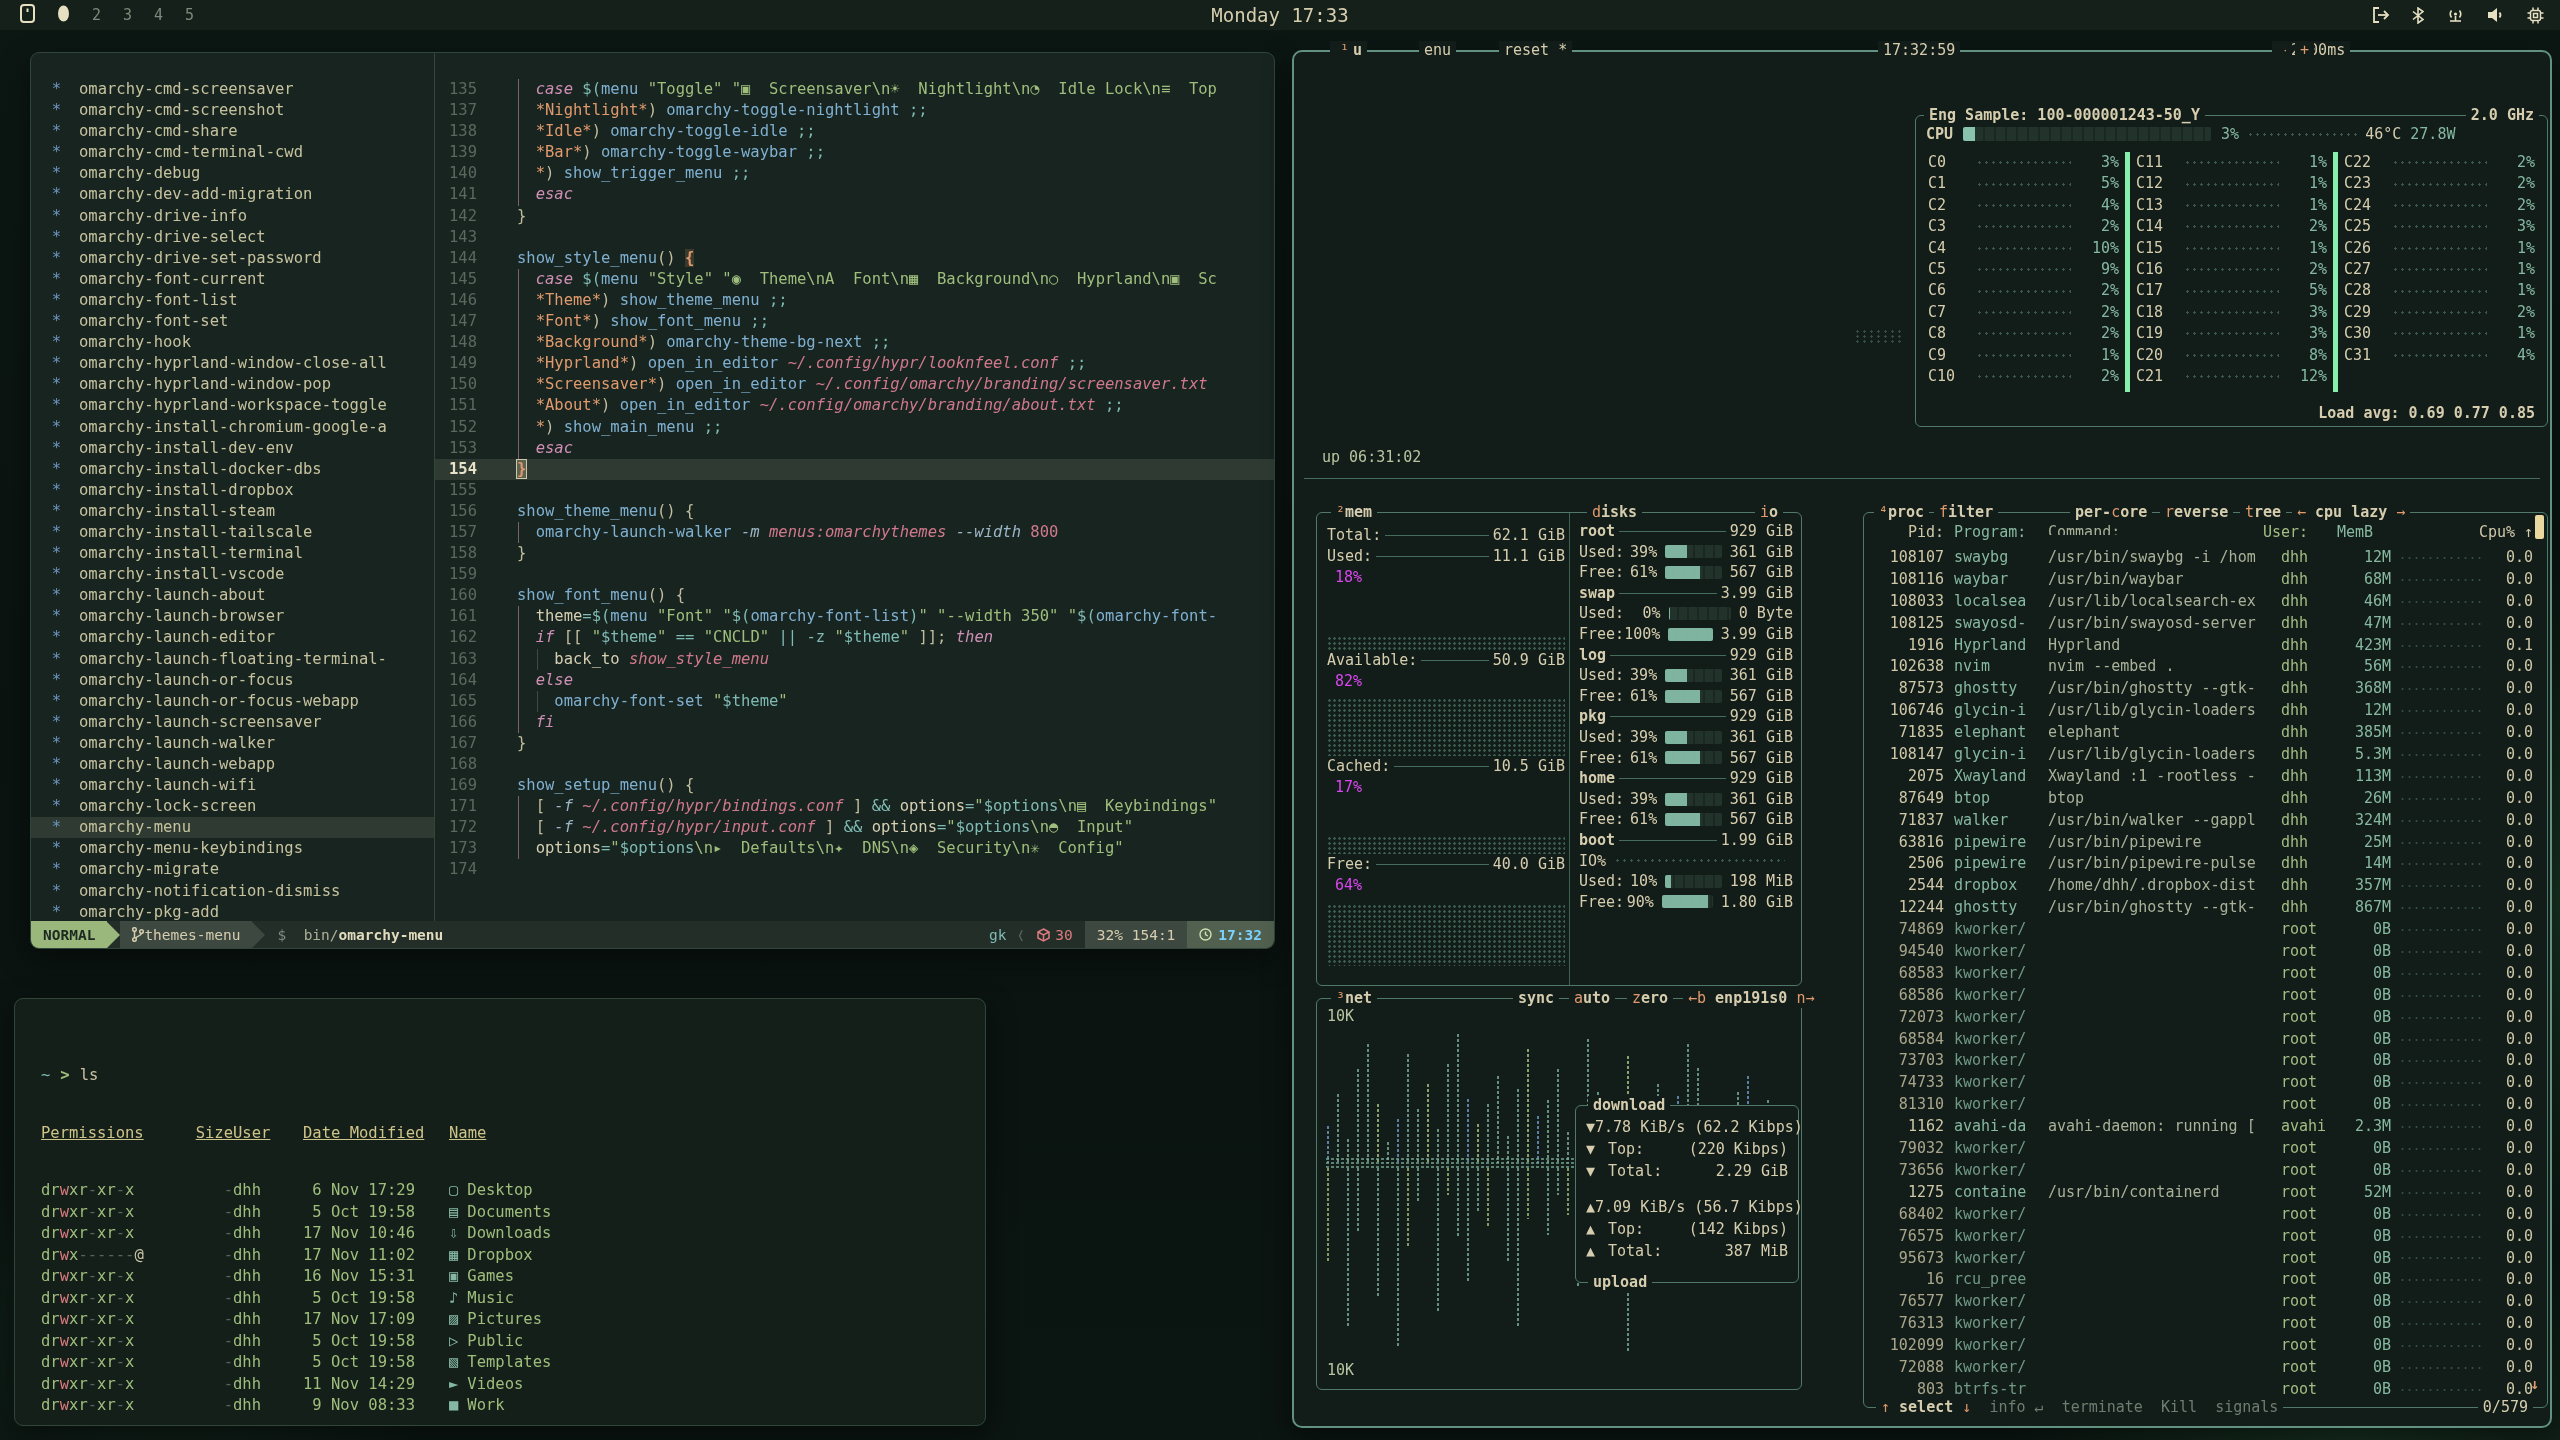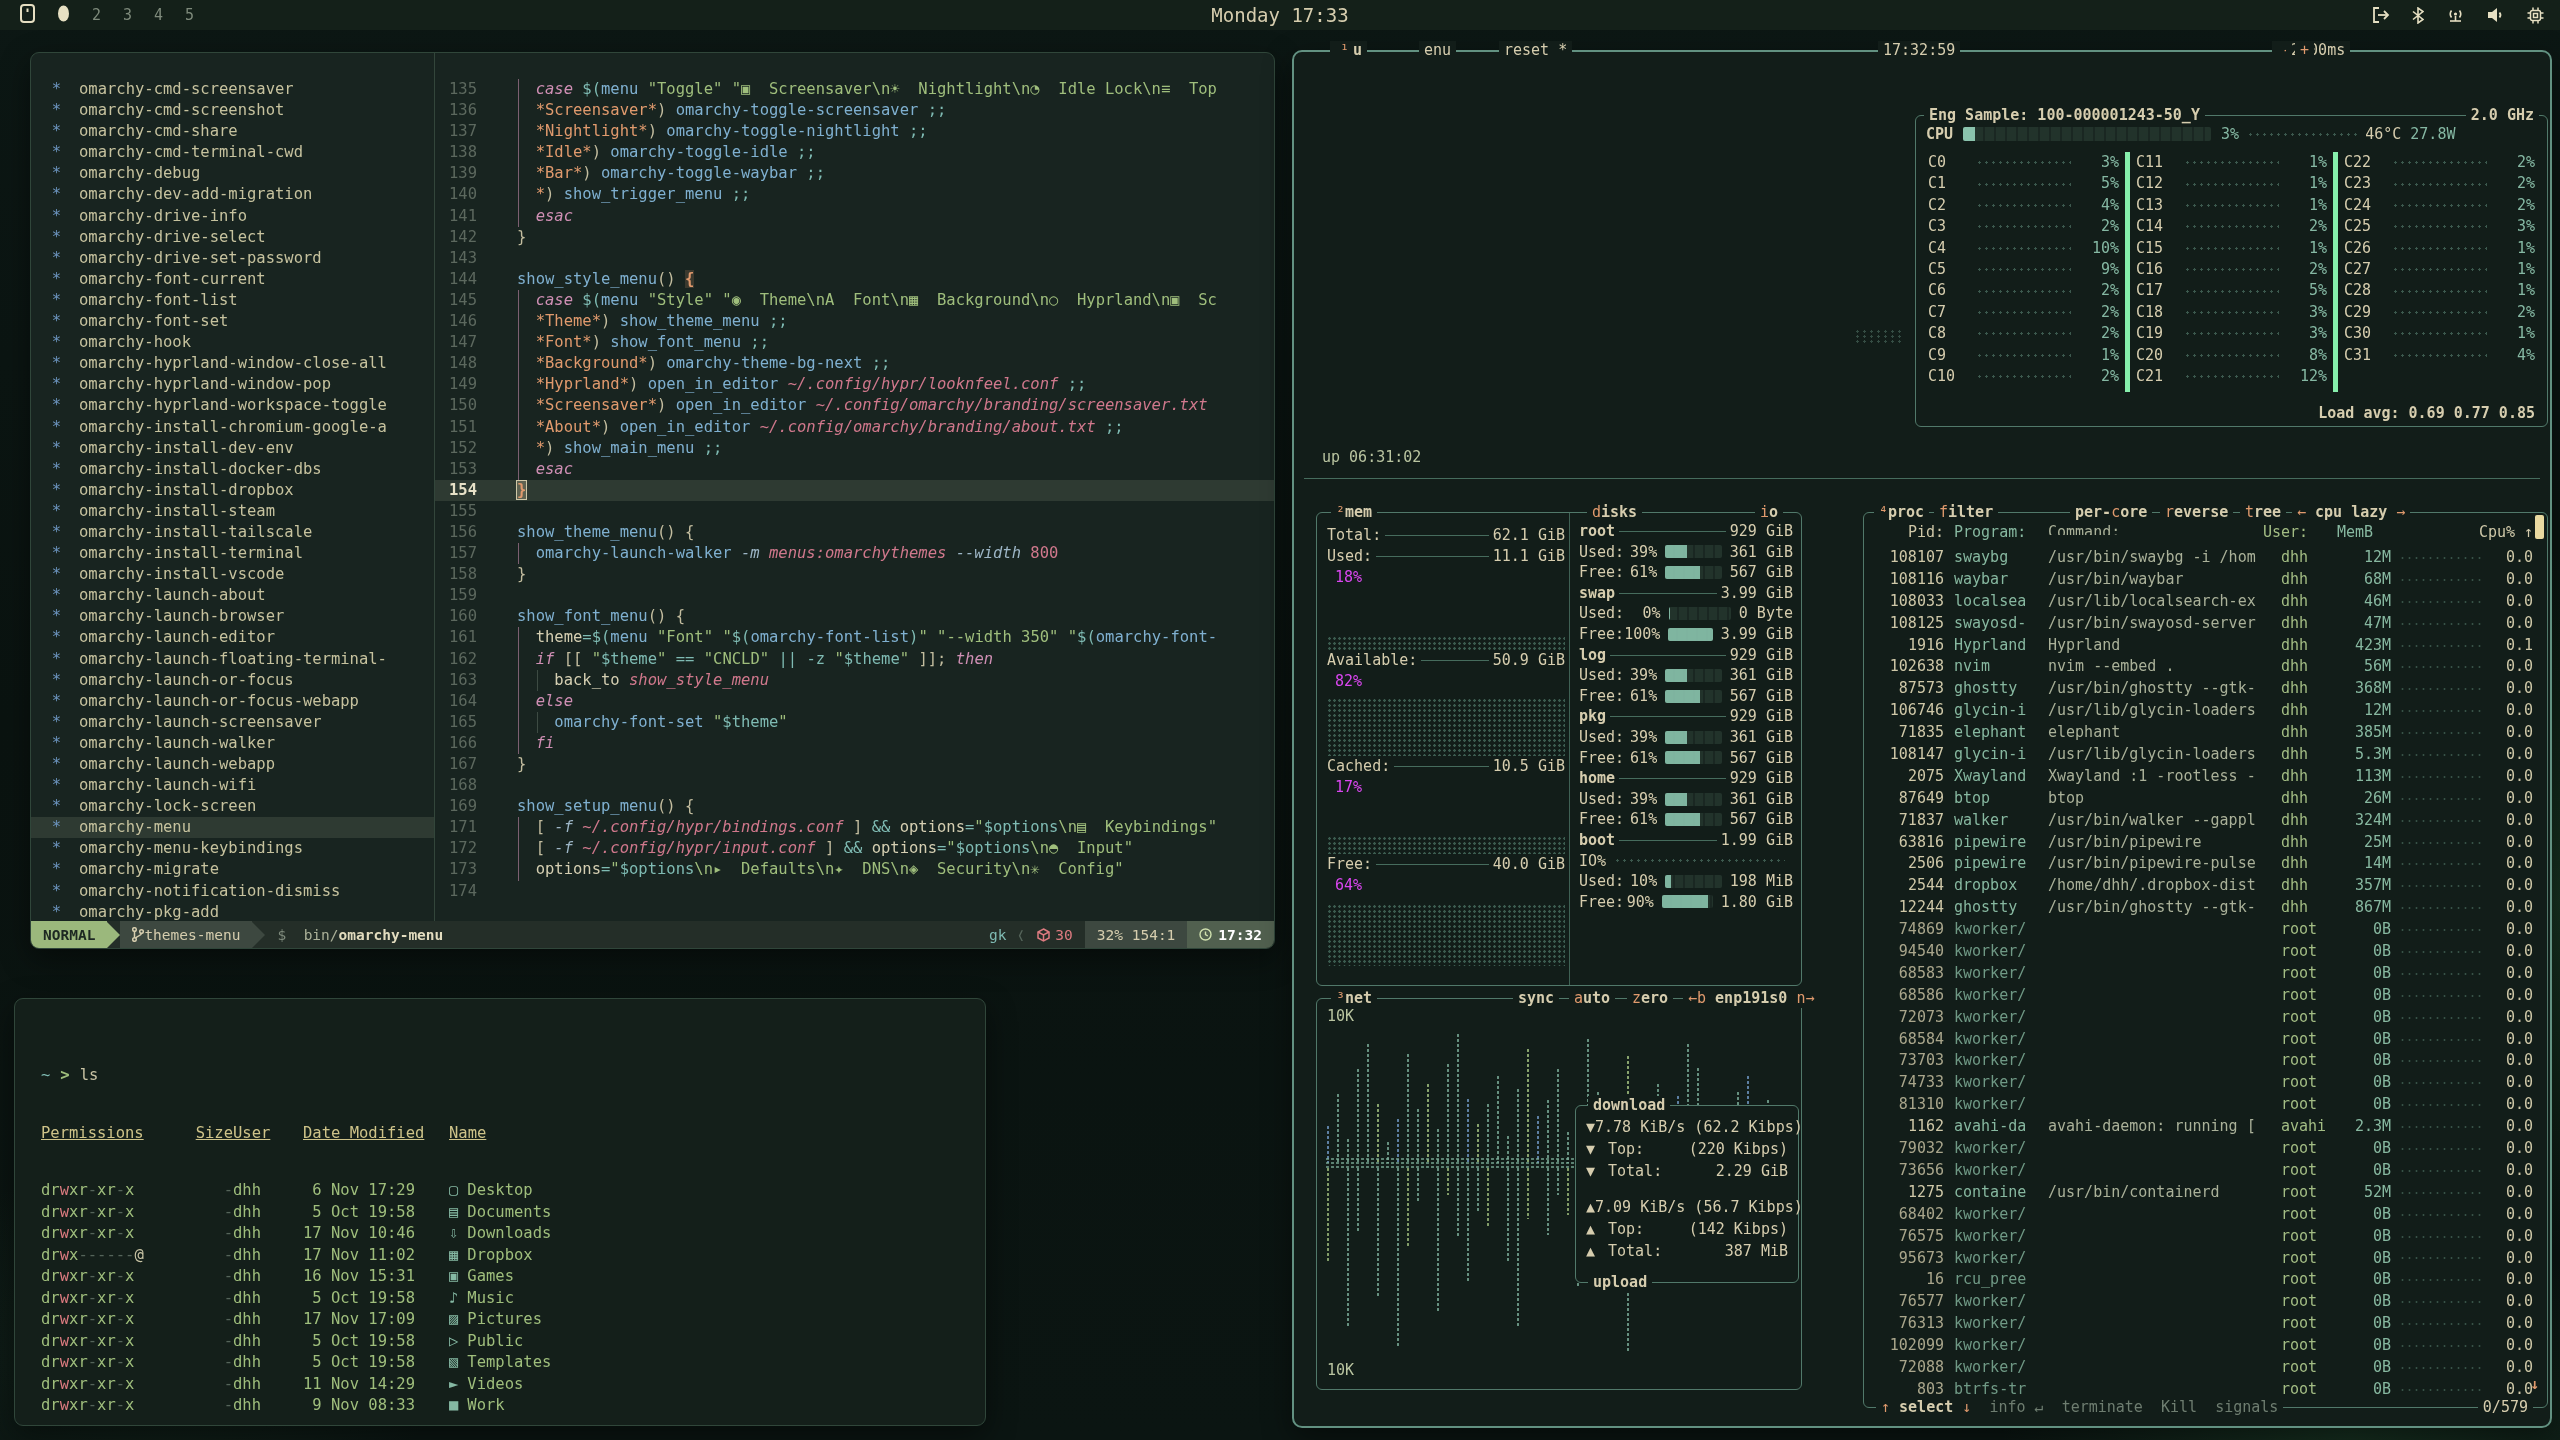--- a/index.html
+++ b/index.html
@@ -72,21 +72,21 @@
   .a1{border-left:13px solid #9bb87c}
   .seg.branch{background:#3d4840;color:var(--pale);}
   .a2{border-left:13px solid #3d4840}
   .seg.path{color:#aab098}
   .seg.path b{color:#e2dcbf}
   .sl-right{margin-left:auto;display:flex;align-items:center;height:100%}
   .gk{color:#7fbbb3;padding:0 10px}
   .slsep{color:#55645a}
   .diag{color:var(--red);display:flex;align-items:center;gap:5px;padding:0 12px}
   .seg.pos{background:#3d4840;color:var(--pale)}
-  .seg.time{background:#51604f;color:#ffffff;gap:6px;font-weight:bold}
+  .seg.time{background:#51604f;color:#7dd3fc;gap:6px;font-weight:bold}
 
   
   .term{left:14px;top:998px;width:972px;height:428px;background:var(--win2);
     border:1px solid var(--bord);font-size:15.5px;padding:30px 0 0 26px;white-space:pre;overflow:hidden}
   .t-line{height:21.5px;line-height:21.5px;display:flex}
   .tilde{color:#7fbbb3}.chev{color:#9fbe7c;font-weight:bold;margin:0 10px}
   .ls-grid{display:flex;height:21.5px;line-height:21.5px}
   .c-perm{width:152px}.c-size{width:40px;text-align:right;color:#55645a}
   .c-user{width:56px;color:#9fbe7c}
   .c-date{width:132px;margin-left:14px;color:#9fbe7c}
@@ -277,21 +277,20 @@
         <div class="file-row"><span class="star">*</span><span class="fname">omarchy-lock-screen</span></div>
         <div class="file-row active"><span class="star">*</span><span class="fname">omarchy-menu</span></div>
         <div class="file-row"><span class="star">*</span><span class="fname">omarchy-menu-keybindings</span></div>
         <div class="file-row"><span class="star">*</span><span class="fname">omarchy-migrate</span></div>
         <div class="file-row"><span class="star">*</span><span class="fname">omarchy-notification-dismiss</span></div>
         <div class="file-row"><span class="star">*</span><span class="fname">omarchy-pkg-add</span></div>
       </div>
     <div class="vsep"></div>
     <div class="code-rows">
         <div class="code-row"><span class="lnum">135</span><span class="code-line g1"><span class="tk-d">  </span><span class="tk-k">case</span><span class="tk-d"> </span><span class="tk-v">$(</span><span class="tk-f">menu</span><span class="tk-d"> </span><span class="tk-s">"Toggle"</span><span class="tk-d"> </span><span class="tk-s">"▣  Screensaver\n☀  Nightlight\n◔  Idle Lock\n≡  Top</span></span></div>
-        <div class="code-row"><span class="lnum">136</span><span class="code-line g1"><span class="tk-d">  </span><span class="tk-p">*Screensaver*</span><span class="tk-d">) </span><span class="tk-f">omarchy-toggle-screensaver</span><span class="tk-d"> </span><span class="tk-o">;;</span></span></div>
         <div class="code-row"><span class="lnum">137</span><span class="code-line g1"><span class="tk-d">  </span><span class="tk-p">*Nightlight*</span><span class="tk-d">) </span><span class="tk-f">omarchy-toggle-nightlight</span><span class="tk-d"> </span><span class="tk-o">;;</span></span></div>
         <div class="code-row"><span class="lnum">138</span><span class="code-line g1"><span class="tk-d">  </span><span class="tk-p">*Idle*</span><span class="tk-d">) </span><span class="tk-f">omarchy-toggle-idle</span><span class="tk-d"> </span><span class="tk-o">;;</span></span></div>
         <div class="code-row"><span class="lnum">139</span><span class="code-line g1"><span class="tk-d">  </span><span class="tk-p">*Bar*</span><span class="tk-d">) </span><span class="tk-f">omarchy-toggle-waybar</span><span class="tk-d"> </span><span class="tk-o">;;</span></span></div>
         <div class="code-row"><span class="lnum">140</span><span class="code-line g1"><span class="tk-d">  </span><span class="tk-p">*</span><span class="tk-d">) </span><span class="tk-f">show_trigger_menu</span><span class="tk-d"> </span><span class="tk-o">;;</span></span></div>
         <div class="code-row"><span class="lnum">141</span><span class="code-line g1"><span class="tk-d">  </span><span class="tk-k">esac</span></span></div>
         <div class="code-row"><span class="lnum">142</span><span class="code-line"><span class="tk-d">}</span></span></div>
         <div class="code-row"><span class="lnum">143</span><span class="code-line"></span></div>
         <div class="code-row"><span class="lnum">144</span><span class="code-line"><span class="tk-f">show_style_menu</span><span class="tk-d">() </span><span class="tk-mp">{</span></span></div>
         <div class="code-row"><span class="lnum">145</span><span class="code-line g1"><span class="tk-d">  </span><span class="tk-k">case</span><span class="tk-d"> </span><span class="tk-v">$(</span><span class="tk-f">menu</span><span class="tk-d"> </span><span class="tk-s">"Style"</span><span class="tk-d"> </span><span class="tk-s">"◉  Theme\nA  Font\n▦  Background\n○  Hyprland\n▣  Sc</span></span></div>
         <div class="code-row"><span class="lnum">146</span><span class="code-line g1"><span class="tk-d">  </span><span class="tk-p">*Theme*</span><span class="tk-d">) </span><span class="tk-f">show_theme_menu</span><span class="tk-d"> </span><span class="tk-o">;;</span></span></div>

